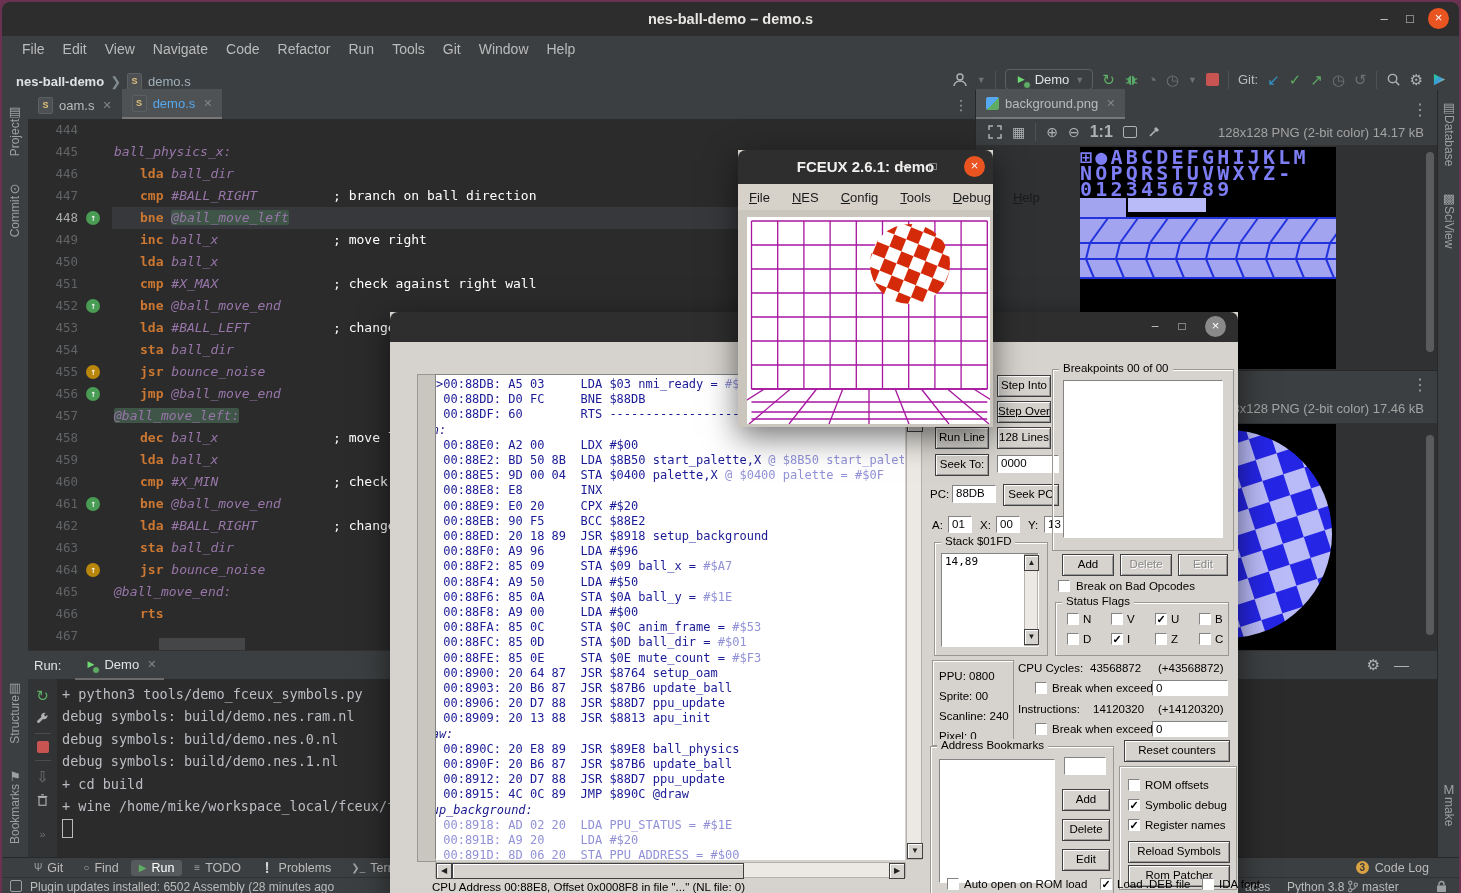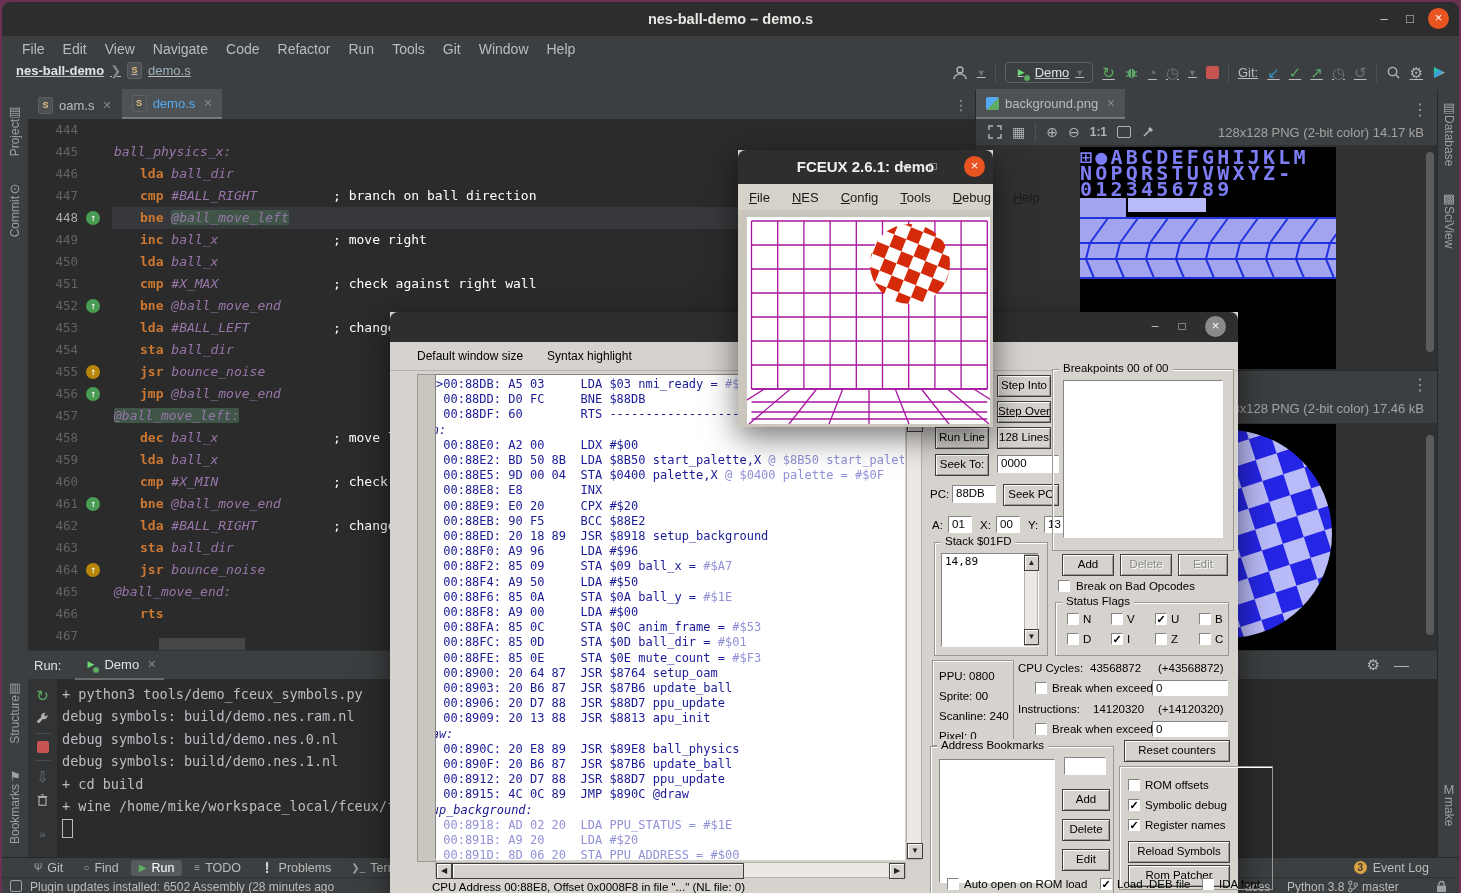--- a/index.html
+++ b/index.html
@@ -5,21 +5,21 @@
   html,body{margin:0;padding:0;width:1461px;height:893px;overflow:hidden;background:#6b3150;font-family:"Liberation Sans",sans-serif;}
   #app{position:absolute;left:2px;top:2px;width:1457px;height:891px;background:#3c3f41;border-radius:8px 8px 0 0;overflow:hidden;color:#bbb;}
   .abs{position:absolute;}
   
   #titlebar{left:0;top:0;width:100%;height:34px;background:#2d2d2d;border-radius:8px 8px 0 0;}
   #title{width:100%;text-align:center;line-height:34px;color:#e8e6e3;font-weight:bold;font-size:14.5px;}
   .winbtn{top:8px;width:18px;height:18px;line-height:17px;text-align:center;color:#cfcfcf;font-size:13px;}
   #tb-close{top:6px;width:21px;height:21px;border-radius:50%;background:#e95420;color:#fff;line-height:20px;text-align:center;font-size:13px;}
   #menubar{left:0;top:34px;width:100%;height:26px;background:#3c3f41;display:flex;align-items:center;padding-left:12px;gap:2px;font-size:14px;color:#bbb;}
   #menubar span{padding:2px 8px;border-radius:3px;}
-  #navbar{left:0;top:60px;width:100%;height:28px;display:flex;align-items:flex-start;font-size:13px;text-decoration:underline;}
+  #navbar{left:0;top:60px;width:100%;height:28px;display:flex;align-items:flex-end;font-size:13px;}
   #breadcrumb{display:flex;align-items:center;gap:6px;padding-left:14px;}
   #bc-proj{font-weight:bold;color:#dfe1e5;}
   .chev{color:#7f8b91;}
   .sfile{display:inline-block;width:13px;height:15px;background:#4d5053;border:1px solid #5c6063;border-radius:2px;color:#e0c07c;font-size:9px;font-weight:bold;text-align:center;line-height:14px;}
   #bc-file{color:#9fb0bb;}
   #nav-right{margin-left:auto;display:flex;align-items:center;gap:9px;padding-right:12px;}
   .sep-v{width:1px;height:18px;background:#515151;}
   #runcfg{display:flex;align-items:center;gap:6px;border:1px solid #5e6164;border-radius:4px;padding:2px 8px;color:#dfe1e5;}
   .playico{position:relative;display:inline-block;width:15px;height:15px;background:#3b3e40;border-radius:3px;color:#6ddb72;font-size:9px;text-align:center;line-height:15px;}
   .playico i{position:absolute;right:-2px;bottom:-2px;width:6px;height:6px;background:#5fad65;border-radius:50%;border:1px solid #3c3f41;}
@@ -254,21 +254,21 @@
       <span style="margin-left:auto;padding-right:10px;color:#9da0a2;">⋮</span>
     </div>
     <div id="imgbar">
       <svg width="14" height="14" viewBox="0 0 14 14">
           <path d="M1 5V1h4 M9 1h4v4 M13 9v4H9 M5 13H1V9" fill="none" stroke="#afb1b3" stroke-width="1.5"></path>
         </svg>
       <span class="ibico">▦</span>
       <span class="sep-v"></span>
       <span class="ibico">⊕</span>
       <span class="ibico">⊖</span>
-      <span class="ibico" style="font-size:12px;font-weight:bold;">1:1</span>
+      <span class="ibico" style="font-size:16px;font-weight:bold;">1:1</span>
       <span style="display:inline-block;width:12px;height:10px;border:1.5px solid #afb1b3;border-radius:2px;"></span>
       <svg width="14" height="14" viewBox="0 0 14 14">
           <line x1="3" y1="11" x2="9" y2="5" stroke="#afb1b3" stroke-width="1.6"></line>
           <path d="M9 2 L12 5 L10 7 L7 4 Z" fill="#afb1b3"></path>
         </svg>
       <span class="info-txt">128x128 PNG (2-bit color) 14.17 kB</span>
     </div>
     <div id="img1">
       <div class="pixrow" style="margin-top:2px;"><span>⊞●</span><span>ABCDEFGHIJKLM</span></div>
       <div class="pixrow">NOPQRSTUVWXYZ-</div>
@@ -395,21 +395,21 @@
       <span class="bbitem">
         <span style="font-size: 10px; color: rgb(157, 160, 162);">❕</span>
         <span>Problems</span>
       </span>
       <span class="bbitem">
         <span style="font-size: 10px; color: rgb(157, 160, 162);">❯_</span>
         <span>Terminal</span>
       </span>
       <span id="eventlog">
         <span id="evbadge">3</span>
-        <span>Event Log</span>
+        <span>Code Log</span>
       </span>
     </div>
 
   <div id="statusbar" class="abs">
     <span class="abs" style="left:8px;top:2px;width:10px;height:10px;border:1.4px solid #9da0a2;border-radius:2px;"></span>
     <span class="abs" style="left:28px;top:2px;">Plugin updates installed: 6502 Assembly (28 minutes ago</span>
     <span class="abs" style="left:1243px;top:2px;">aces</span>
     <span class="abs" style="left:1285px;top:2px;">Python 3.8</span>
     <svg class="abs" style="left:1345px;top:2px;" width="12" height="13" viewBox="0 0 12 14">
         <circle cx="3" cy="3" r="1.8" fill="none" stroke="#9da0a2" stroke-width="1.2"></circle>
@@ -422,24 +422,20 @@
         <rect x="1" y="5.5" width="9" height="6.5" fill="#9da0a2"></rect>
         <path d="M3 5.5 V4 a2.5 2.5 0 0 1 5 0 v1.5" fill="none" stroke="#9da0a2" stroke-width="1.4"></path>
       </svg>
   </div>
 
   <div class="xwin w98" id="dbg" style="left:388px;top:310px;width:848px;height:583px;z-index:40;">
     <div class="xtitle">
       <span class="xbtn" style="right:75px;">–</span>
       <span class="xbtn" style="right:48px;">□</span>
       <span class="xclose" style="right:12px;">×</span>
-    </div>
-    <div class="abs" style="left:0;top:30px;width:100%;height:28px;border-bottom:1px solid #b5b2ad;background:#d6d3ce;">
-      <span class="abs" style="left:27px;top:7px;">Default window size</span>
-      <span class="abs" style="left:157px;top:7px;">Syntax highlight</span>
     </div>
 
     <div class="abs" style="left:27px;top:62px;width:17px;height:486px;background:#c9c6c0;border:1px solid #9a9791;"></div>
     <div id="disasm"><div class="dline"><span>&gt;00:88DB: A5 03     LDA $03 nmi_ready = </span><span class="dim">#$00</span></div><div class="dline"><span> 00:88DD: D0 FC     BNE $88DB</span></div><div class="dline"><span> 00:88DF: 60        RTS -------------------------------------------</span></div><div class="dline lbl"><span>main:</span></div><div class="dline"><span> 00:88E0: A2 00     LDX #$00</span></div><div class="dline"><span> 00:88E2: BD 50 8B  LDA $8B50 start_palette,X </span><span class="dim">@ $8B50 start_palette</span></div><div class="dline"><span> 00:88E5: 9D 00 04  STA $0400 palette,X </span><span class="dim">@ $0400 palette = #$0F</span></div><div class="dline"><span> 00:88E8: E8        INX</span></div><div class="dline"><span> 00:88E9: E0 20     CPX #$20</span></div><div class="dline"><span> 00:88EB: 90 F5     BCC $88E2</span></div><div class="dline"><span> 00:88ED: 20 18 89  JSR $8918 setup_background</span></div><div class="dline"><span> 00:88F0: A9 96     LDA #$96</span></div><div class="dline"><span> 00:88F2: 85 09     STA $09 ball_x = </span><span class="dim">#$A7</span></div><div class="dline"><span> 00:88F4: A9 50     LDA #$50</span></div><div class="dline"><span> 00:88F6: 85 0A     STA $0A ball_y = </span><span class="dim">#$1E</span></div><div class="dline"><span> 00:88F8: A9 00     LDA #$00</span></div><div class="dline"><span> 00:88FA: 85 0C     STA $0C anim_frame = </span><span class="dim">#$53</span></div><div class="dline"><span> 00:88FC: 85 0D     STA $0D ball_dir = </span><span class="dim">#$01</span></div><div class="dline"><span> 00:88FE: 85 0E     STA $0E mute_count = </span><span class="dim">#$F3</span></div><div class="dline"><span> 00:8900: 20 64 87  JSR $8764 setup_oam</span></div><div class="dline"><span> 00:8903: 20 B6 87  JSR $87B6 update_ball</span></div><div class="dline"><span> 00:8906: 20 D7 88  JSR $88D7 ppu_update</span></div><div class="dline"><span> 00:8909: 20 13 88  JSR $8813 apu_init</span></div><div class="dline lbl"><span>@draw:</span></div><div class="dline"><span> 00:890C: 20 E8 89  JSR $89E8 ball_physics</span></div><div class="dline"><span> 00:890F: 20 B6 87  JSR $87B6 update_ball</span></div><div class="dline"><span> 00:8912: 20 D7 88  JSR $88D7 ppu_update</span></div><div class="dline"><span> 00:8915: 4C 0C 89  JMP $890C @draw</span></div><div class="dline lbl"><span>setup_background:</span></div><div class="dline dim"><span> 00:8918: AD 02 20  LDA PPU_STATUS = #$1E</span></div><div class="dline dim"><span> 00:891B: A9 20     LDA #$20</span></div><div class="dline dim"><span> 00:891D: 8D 06 20  STA PPU_ADDRESS = #$00</span></div></div>
 
     <div class="sbar" style="left:516px;top:62px;width:16px;height:486px;">
       <span class="sbtn" style="left:0;top:0;">▲</span>
       <span class="sthumb" style="left:0;top:15px;width:14px;height:40px;"></span>
       <span class="sbtn" style="left:0;bottom:0;">▼</span>
     </div>
@@ -533,21 +529,21 @@
     <div class="grp" style="left:540px;top:434px;width:182px;height:146px;">
       <span class="gt">Address Bookmarks</span>
       <div class="w98in" style="left:8px;top:12px;width:116px;height:124px;"></div>
       <div class="w98in" style="left:133px;top:10px;width:42px;height:18px;"></div>
       <span class="w98btn" style="left:131px;top:42px;width:46px;height:20px;line-height:19px;">Add</span>
       <span class="w98btn" style="left:131px;top:72px;width:46px;height:20px;line-height:19px;">Delete</span>
       <span class="w98btn" style="left:131px;top:102px;width:46px;height:20px;line-height:19px;">Edit</span>
     </div>
 
     <span class="w98btn" style="left:734px;top:428px;width:104px;height:20px;line-height:19px;">Reset counters</span>
-    <div class="grp" style="left:729px;top:454px;width:116px;height:122px;padding-left:36px;">
+    <div class="grp" style="left:729px;top:454px;width:116px;height:122px;">
       <div id="optbox">
           <span class="cb" style="left: 8px; top: 12px;"></span>
           <span class="cblb" style="left: 25px; top: 12px;">ROM offsets</span>
           <span class="cb" style="left: 8px; top: 32px;">✓</span>
           <span class="cblb" style="left: 25px; top: 32px;">Symbolic debug</span>
           <span class="cb" style="left: 8px; top: 52px;">✓</span>
           <span class="cblb" style="left: 25px; top: 52px;">Register names</span>
         </div>
       <span class="w98btn" style="left:8px;top:74px;width:100px;height:20px;line-height:19px;">Reload Symbols</span>
       <span class="w98btn" style="left:8px;top:98px;width:100px;height:20px;line-height:19px;">Rom Patcher</span>

